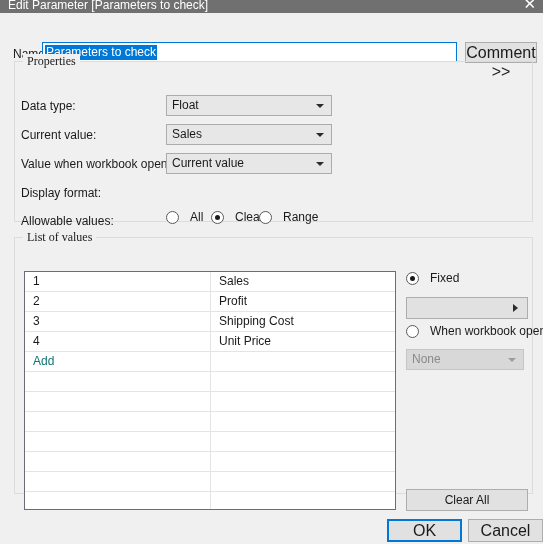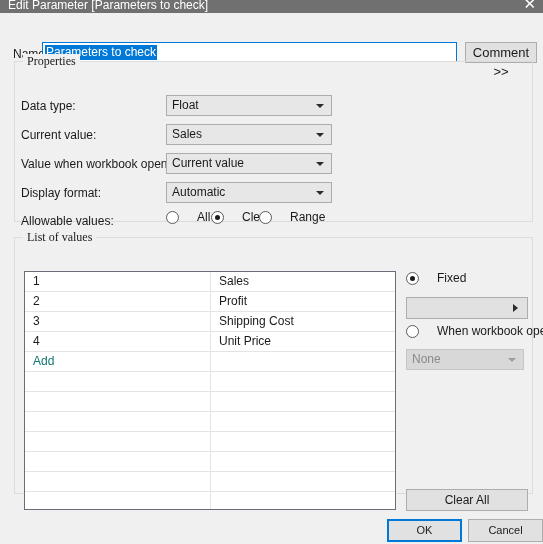--- a/index.html
+++ b/index.html
@@ -78,21 +78,21 @@
     white-space: nowrap;
   }
   .comment-btn {
     position: absolute;
     left: 465px; top: 29px;
     width: 72px; height: 21px;
     background: #e1e1e1;
     border: 1px solid #adadad;
     box-sizing: border-box;
     font-family: "Liberation Sans", sans-serif;
-    font-size: 13px;
+    font-size: 16px;
     color: #1a1a1a;
     line-height: 19px;
     text-align: center;
     padding: 0;
     cursor: default;
   }
 
   
   .groupbox {
     position: absolute;
@@ -160,21 +160,21 @@
   }
   .radio-dot.checked::after {
     content: "";
     position: absolute;
     left: 3px; top: 3px;
     width: 5px; height: 5px;
     border-radius: 50%;
     background: #1a1a1a;
   }
   .radio-wrap .radio-label {
-    margin-left: 18px;
+    margin-left: 11px;
     font-size: 12px;
   }
 
   
   #values-table {
     position: absolute;
     left: 24px; top: 258px;
     width: 372px; height: 239px;
     background: #ffffff;
     border: 1px solid #6a6d78;
@@ -247,21 +247,21 @@
   #none-combo .arrow { border-top-color: #9c9c9c; }
 
   
   .footer-btn {
     position: absolute;
     width: 75px; height: 23px;
     background: #e1e1e1;
     border: 1px solid #adadad;
     box-sizing: border-box;
     font-family: "Liberation Sans", sans-serif;
-    font-size: 11px;
+    font-size: 16px;
     color: #1a1a1a;
     text-align: center;
     line-height: 21px;
     cursor: default;
     padding: 0;
   }
   #ok-btn {
     left: 387px; top: 506px;
     border: 2px solid #0078d7;
     line-height: 19px;
@@ -302,24 +302,20 @@
     <span class="arrow"></span>
   </div>
 
   <span class="prop-label" style="left:21px; top:144px;">Value when workbook opens:</span>
   <div class="combo" style="left:166px; top:140px; width:166px;">
     <span class="combo-text">Current value</span>
     <span class="arrow"></span>
   </div>
 
   <span class="prop-label" style="left:21px; top:173px;">Display format:</span>
-  <div class="combo" style="left:166px; top:169px; width:166px;">
-    <span class="combo-text">Automatic</span>
-    <span class="arrow"></span>
-  </div>
 
   <span class="prop-label" style="left:21px; top:201px;">Allowable values:</span>
 
   <div class="radio-wrap" style="left:166px; top:197px;">
     <span class="radio-dot"></span>
     <span class="radio-label">All</span>
   </div>
   <div class="radio-wrap" style="left:211px; top:197px;">
     <span class="radio-dot checked"></span>
     <span class="radio-label">Clear</span>

